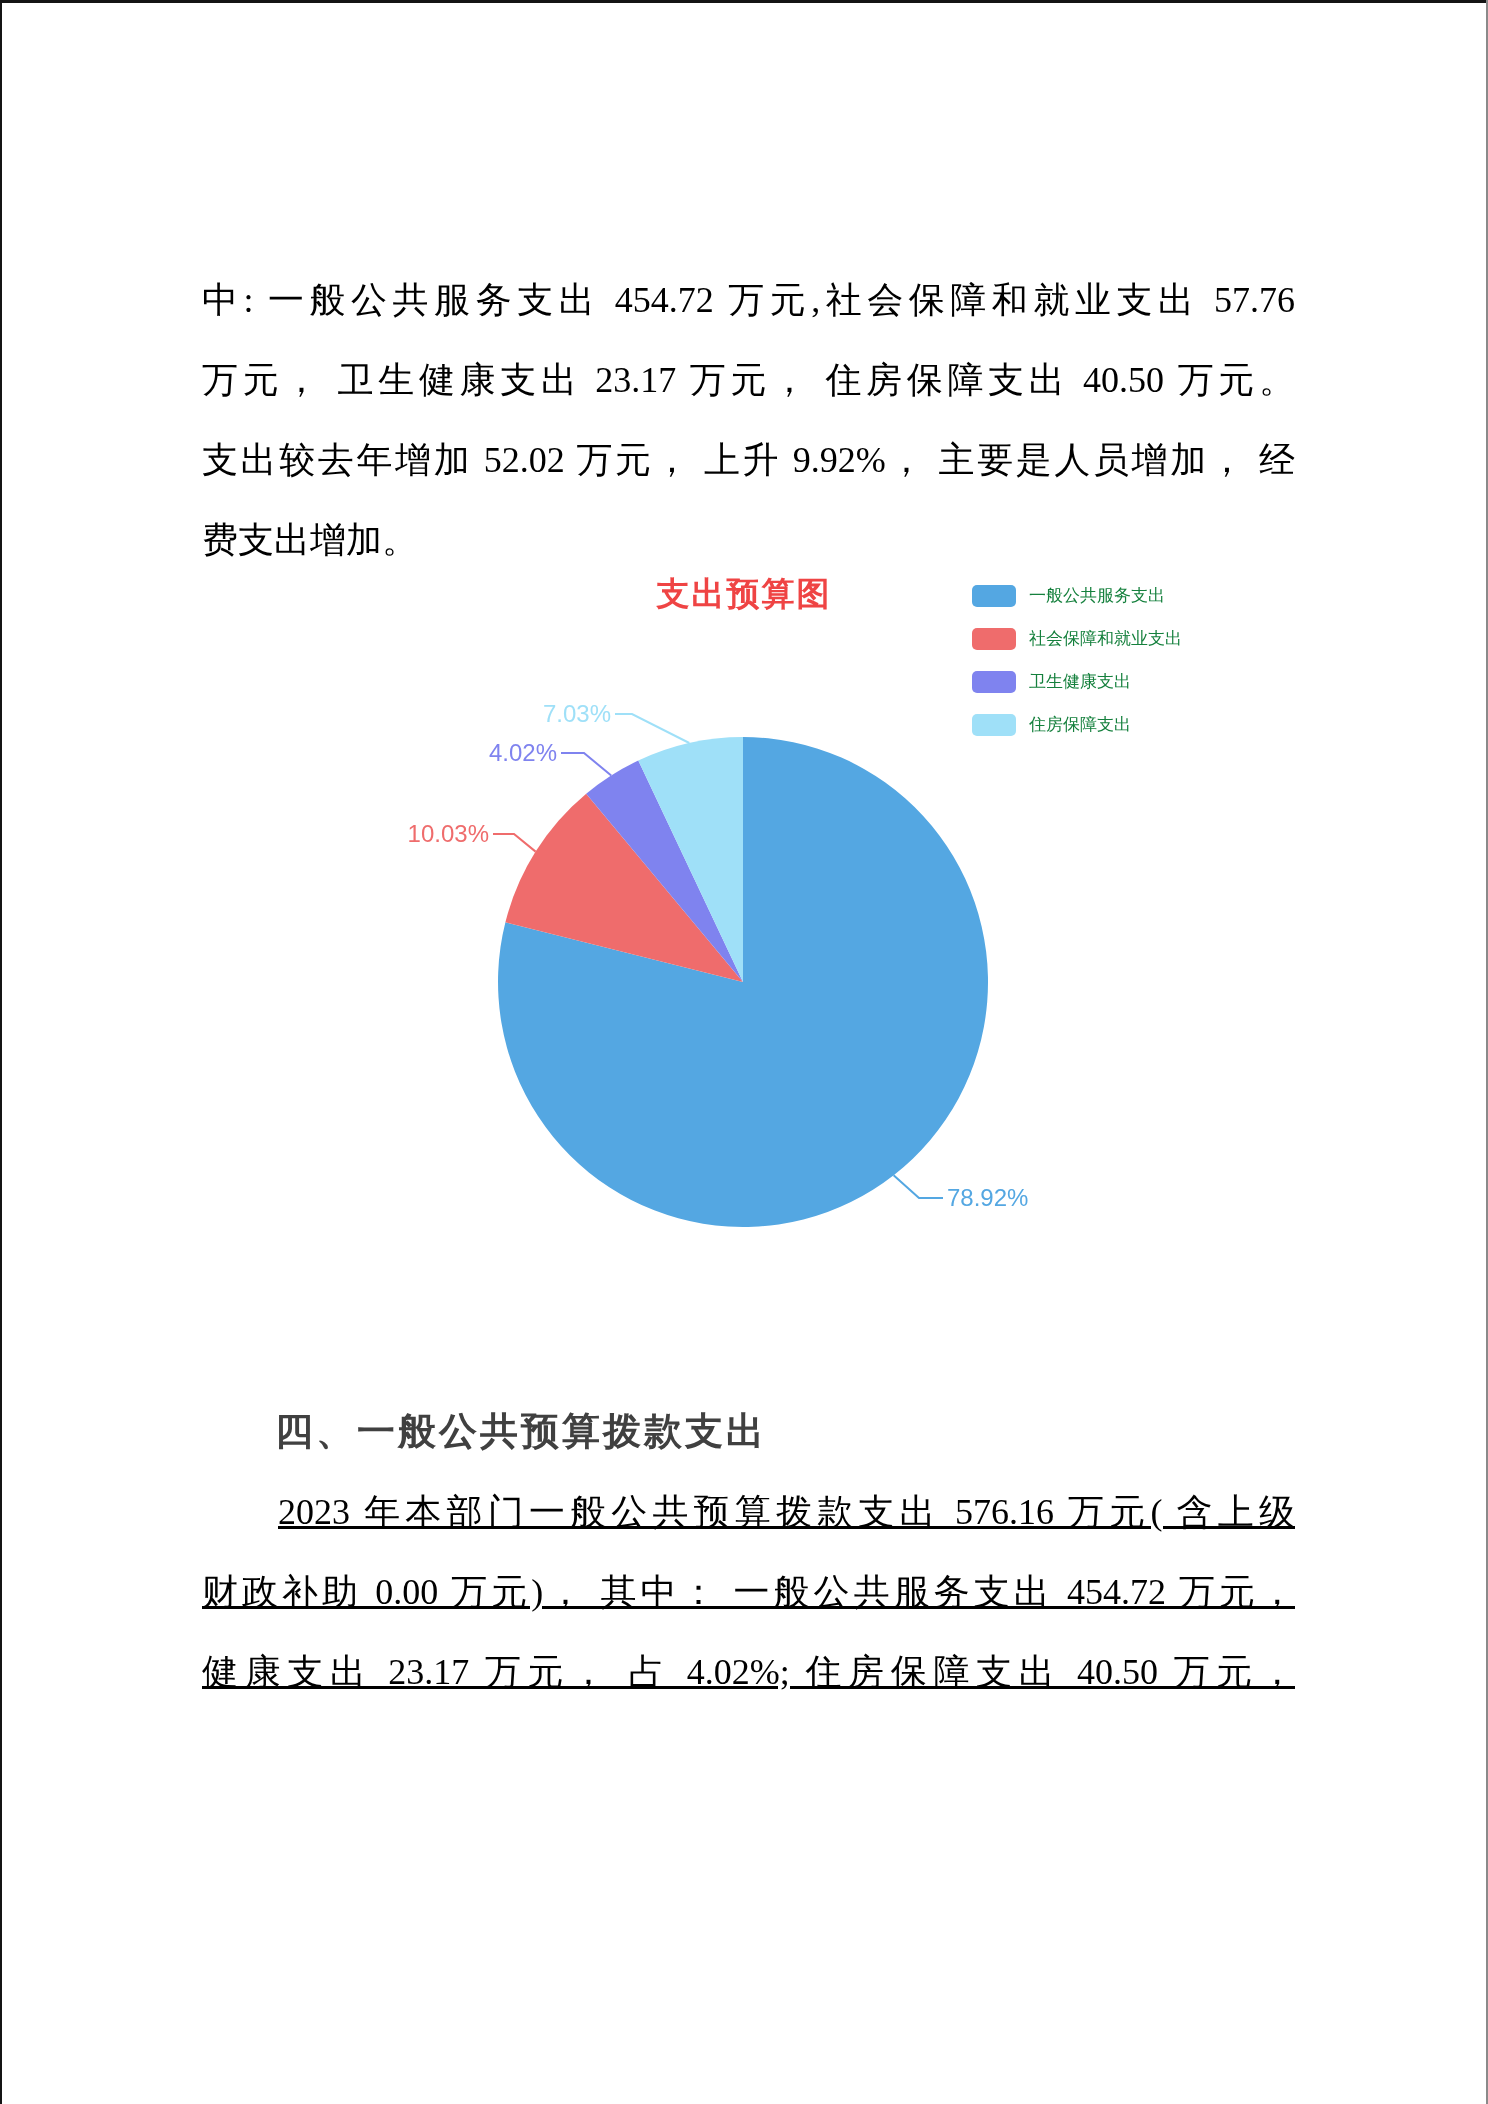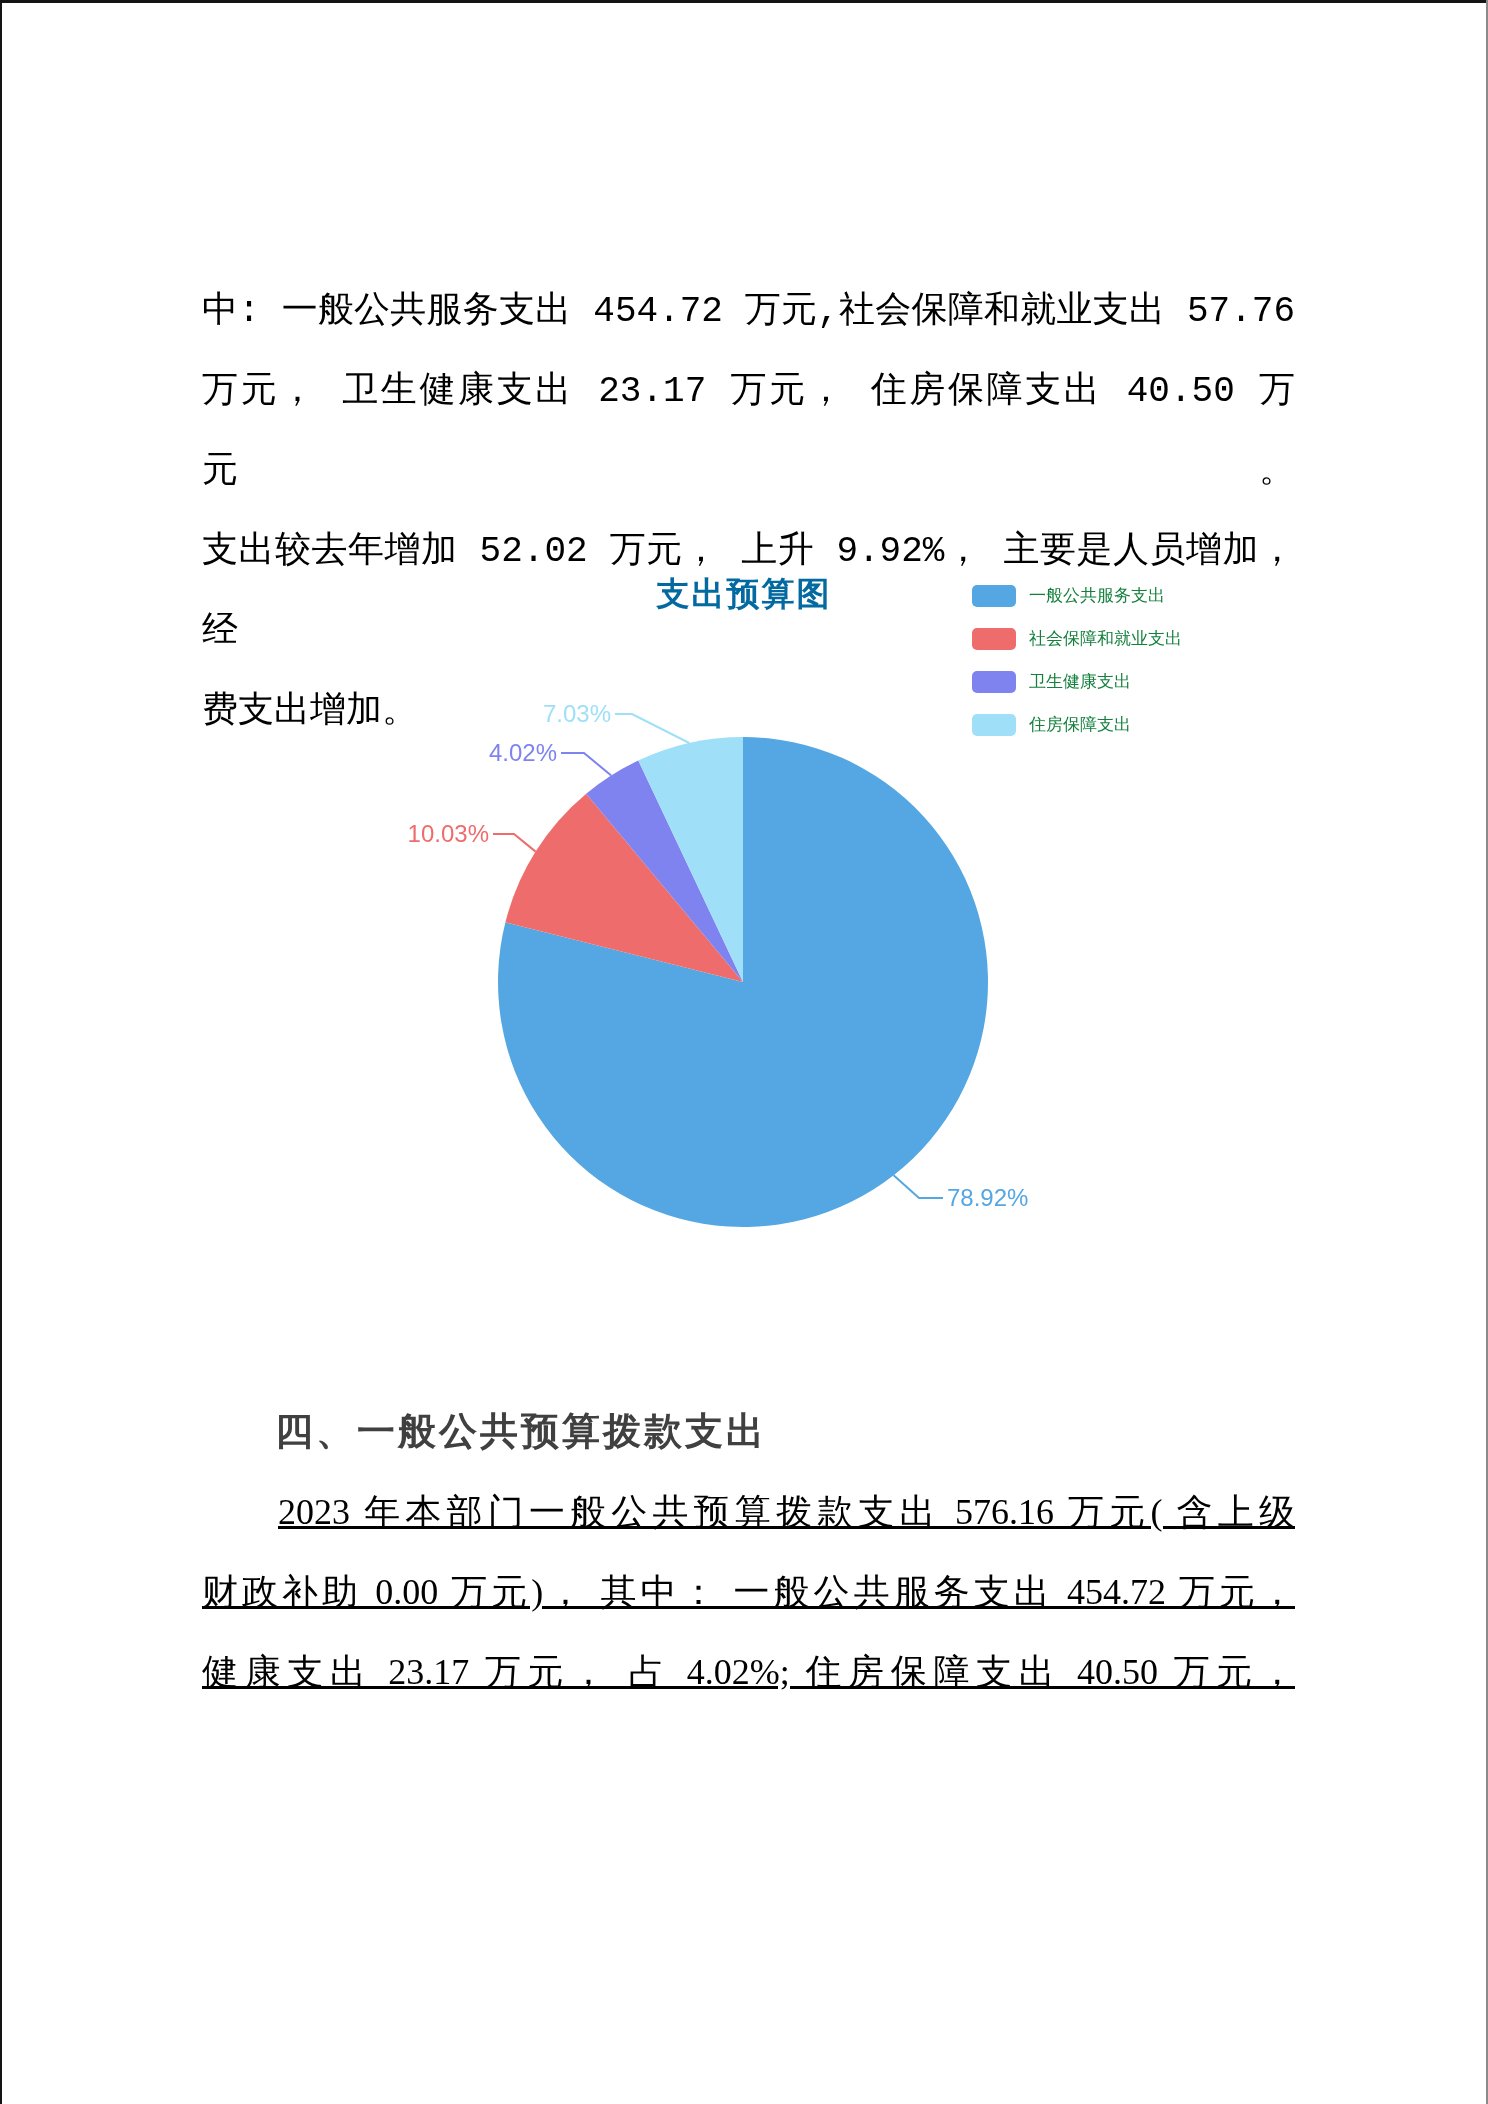--- a/index.html
+++ b/index.html
@@ -15,37 +15,37 @@
   .edge-left{position:absolute;top:0;left:0;width:2px;height:100%;background:#141414;}
   .edge-right{position:absolute;top:0;right:0;width:2px;height:100%;background:#8a8a8a;}
 
   .bodytext{
     position:absolute;left:202px;width:1093px;
     font-size:36px;line-height:80px;
     text-align:justify;
   }
   .bodytext .full{text-align:justify;text-align-last:justify;}
   .bodytext .lastline{text-align:center;text-align-last:left;}
-  #intro{top:272px;font-family:Liberation Mono, monospace;}
+  #intro{top:260px;}
   #sectionpara{top:1472px;text-decoration:underline;}
   #sectionpara .indent{text-indent:76px;}
 
   .section-heading{
     position:absolute;left:275px;top:1405px;
     font-family:"Liberation Sans","DejaVu Sans",sans-serif;
     font-weight:700;font-size:38px;line-height:52px;
     letter-spacing:3px;color:#404040;white-space:nowrap;
   }
 
   .chart-title{
     position:absolute;top:575px;left:0;width:100%;
     text-align:center;
     font-family:"Liberation Sans","DejaVu Sans",sans-serif;
     font-weight:700;font-size:33px;line-height:38px;
-    letter-spacing:2px;color:#0369a1;
+    letter-spacing:2px;color:#ef4444;
   }
 
   .legend{position:absolute;left:972px;top:585px;}
   .legend-item{display:flex;align-items:center;height:22px;margin-bottom:21px;}
   .legend-swatch{width:44px;height:22px;border-radius:5px;flex:0 0 auto;}
   .legend-label{
     margin-left:13px;white-space:nowrap;
     font-family:"Liberation Sans","DejaVu Sans",sans-serif;
     font-size:17px;color:#15803d;line-height:22px;
   }

